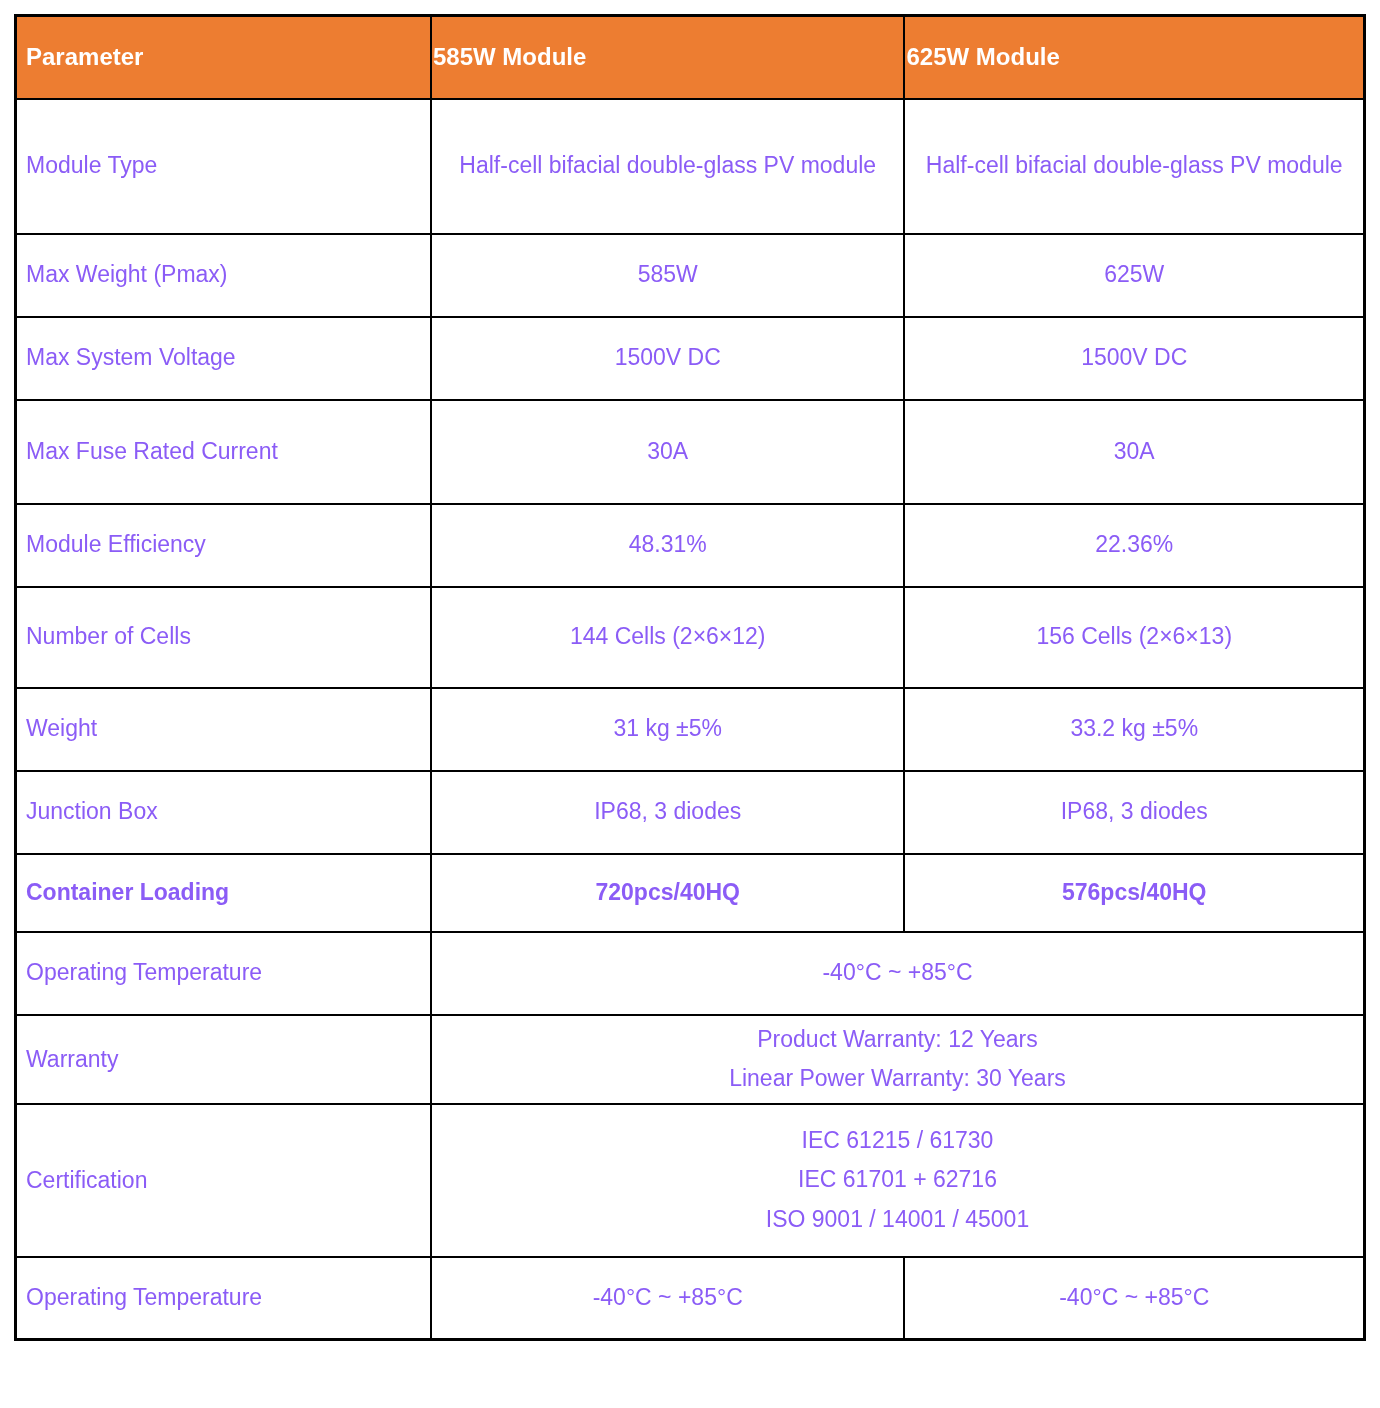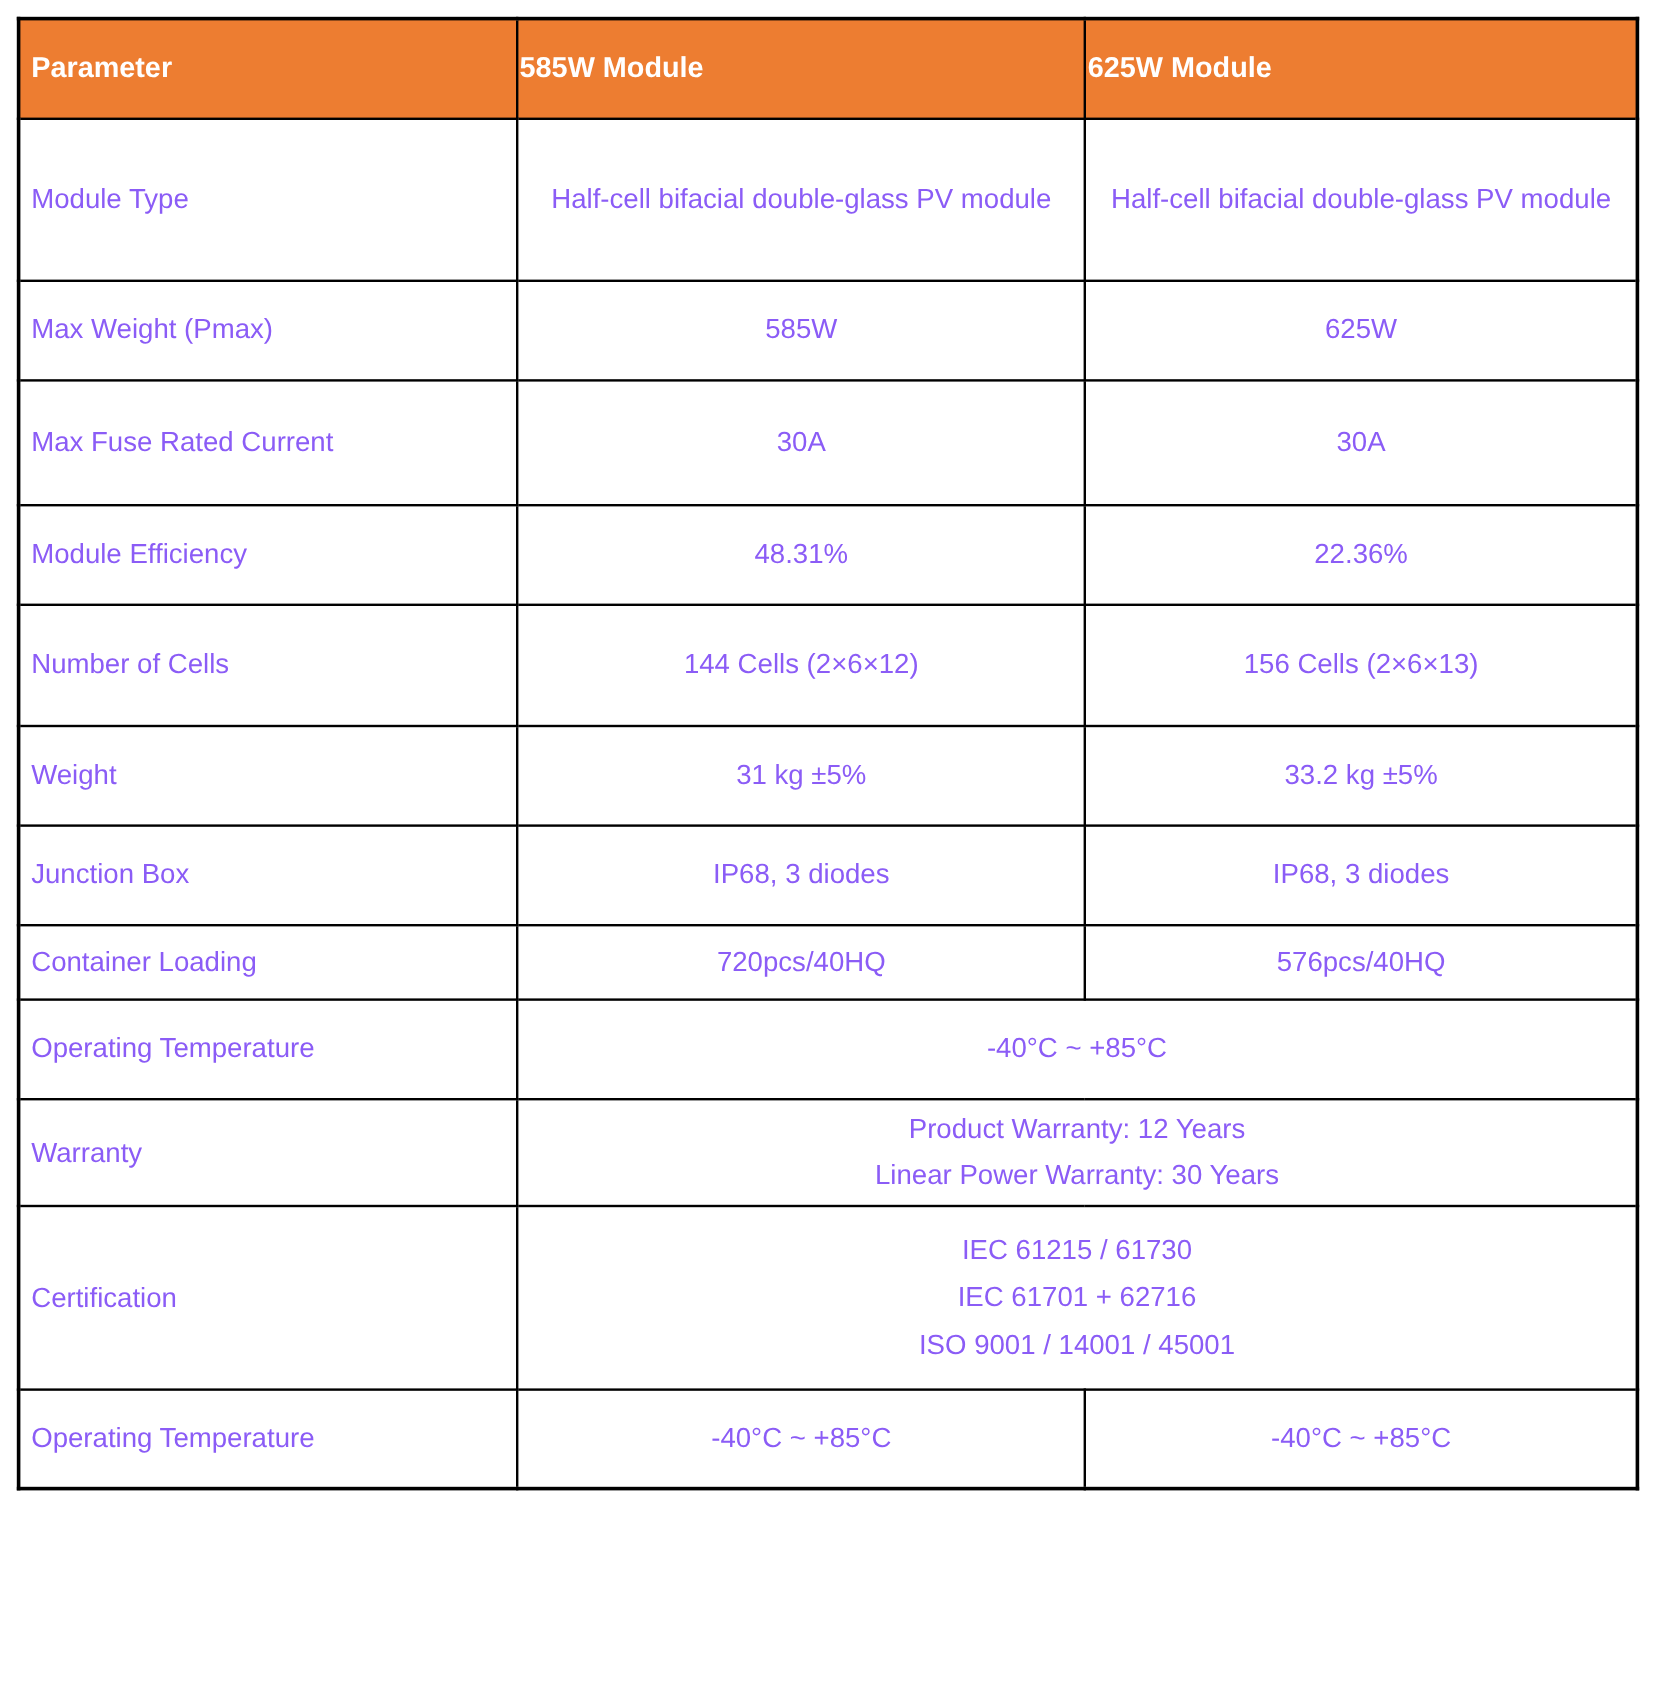--- a/index.html
+++ b/index.html
@@ -85,20 +85,25 @@
       <td class="value">Half-cell bifacial double-glass PV module</td>
       <td class="value">Half-cell bifacial double-glass PV module</td>
     </tr>
 
     <tr style="height:83px;">
       <td class="param">Max Weight (Pmax)</td>
       <td class="value">585W</td>
       <td class="value">625W</td>
     </tr>
 
+    <tr style="height:83px;">
+      <td class="param">Max System Voltage</td>
+      <td class="value">1500V DC</td>
+      <td class="value">1500V DC</td>
+    </tr>
 
     <tr style="height:104px;">
       <td class="param">Max Fuse Rated Current</td>
       <td class="value">30A</td>
       <td class="value">30A</td>
     </tr>
 
     <tr style="height:83px;">
       <td class="param">Module Efficiency</td>
       <td class="value">48.31%</td>
@@ -117,21 +122,21 @@
       <td class="value">31 kg ±5%</td>
       <td class="value">33.2 kg ±5%</td>
     </tr>
 
     <tr style="height:83px;">
       <td class="param">Junction Box</td>
       <td class="value">IP68, 3 diodes</td>
       <td class="value">IP68, 3 diodes</td>
     </tr>
 
-    <tr style="height:62px;">
+    <tr style="height:78px;font-weight:bold;">
       <td class="param">Container Loading</td>
       <td class="value">720pcs/40HQ</td>
       <td class="value">576pcs/40HQ</td>
     </tr>
 
     <tr style="height:83px;">
       <td class="param">Operating Temperature</td>
       <td class="value" colspan="2">-40°C ~ +85°C</td>
     </tr>
 

